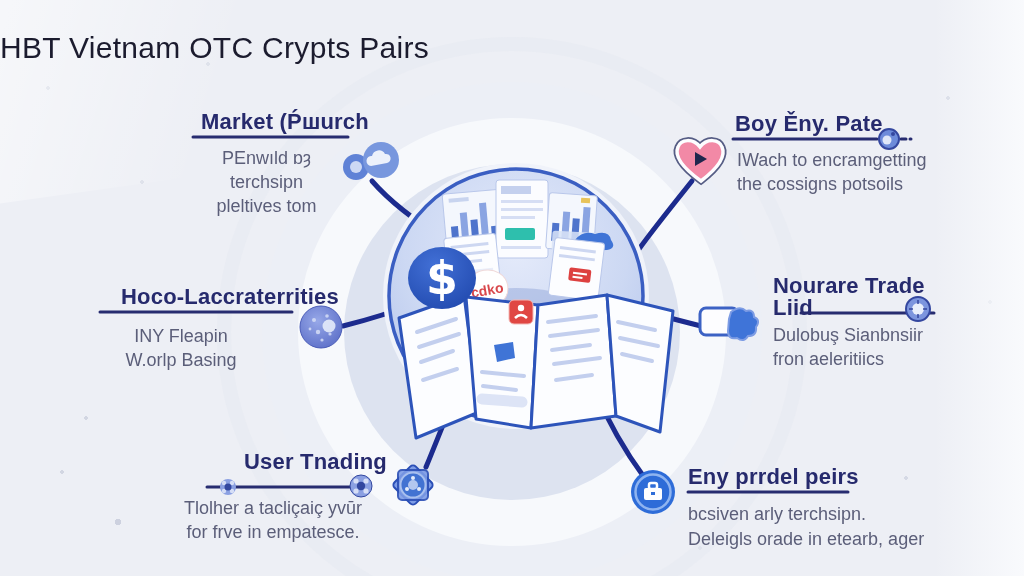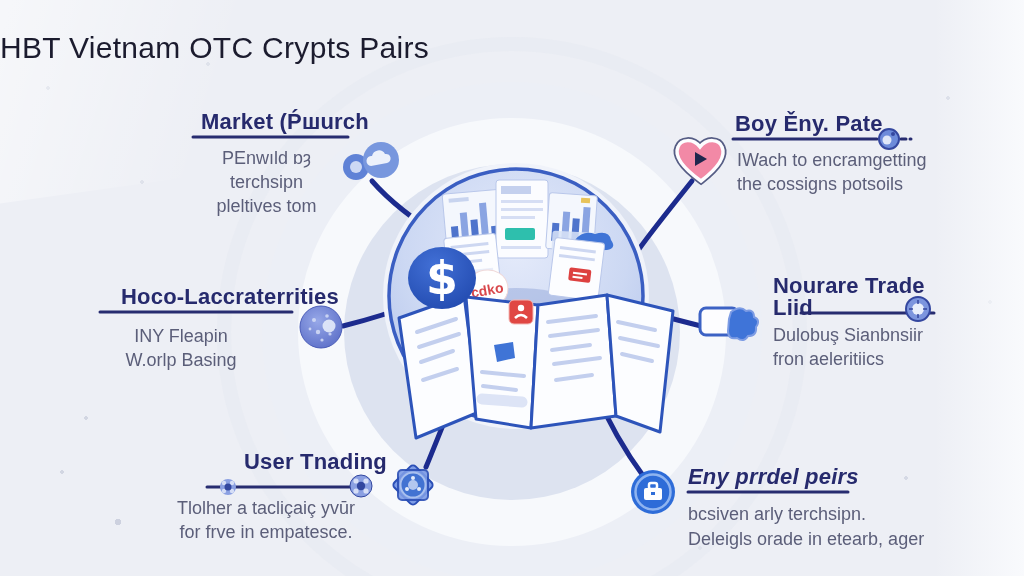--- a/index.html
+++ b/index.html
@@ -34,22 +34,22 @@
   #market-h{left:196px;top:109px;width:178px;text-align:center;}
   #market-b{left:164px;top:146px;width:205px;}
   #buy-h{left:735px;top:111px;}
   #buy-b{left:737px;top:148px;width:215px;}
   #hoco-h{left:98px;top:284px;margin-left:23px;}
   #hoco-b{left:94px;top:324px;width:174px;}
   #trade-h1{left:773px;top:273px;}
   #trade-h2{left:773px;top:295px;}
   #trade-b{left:773px;top:323px;width:180px;}
   #user-h{left:244px;top:449px;}
-  #user-b{left:154px;top:496px;width:224px;}
-  #pairs-h{left:688px;top:464px;font-style:italic;}
+  #user-b{left:161px;top:496px;width:224px;}
+  #pairs-h{left:688px;top:464px;}
   #pairs-b{left:688px;top:502px;width:262px;line-height:25px;}
 </style>
 </head>
 <body>
 
 <div class="stage">
   <div class="streak"></div>
   <div class="edge"></div>
 
   <svg class="art" width="1024" height="576" viewBox="0 0 1024 576">

